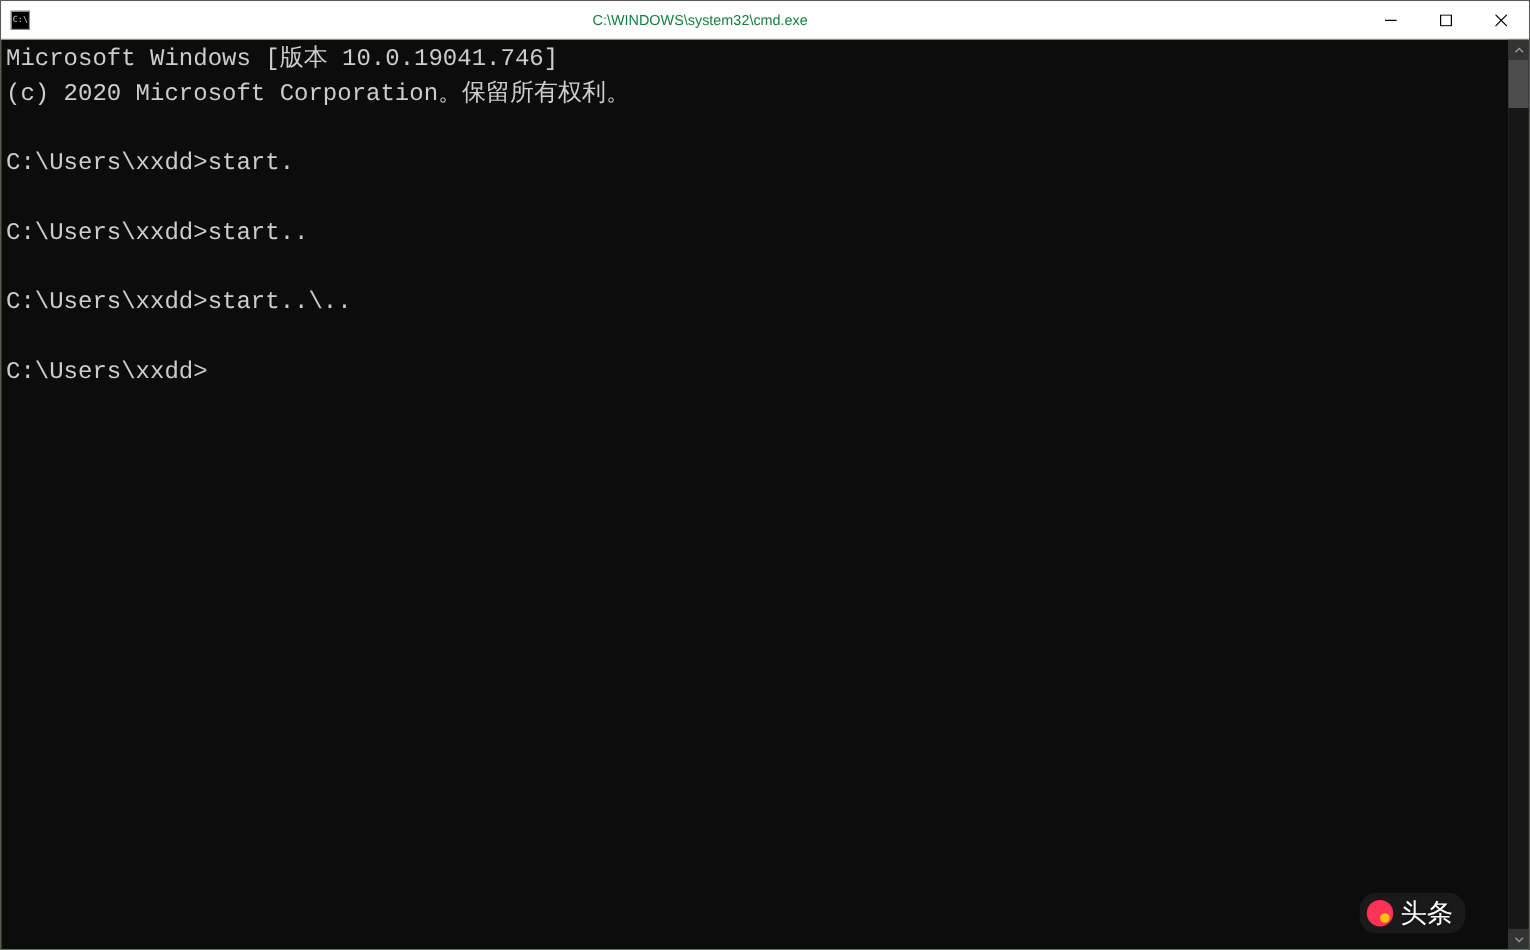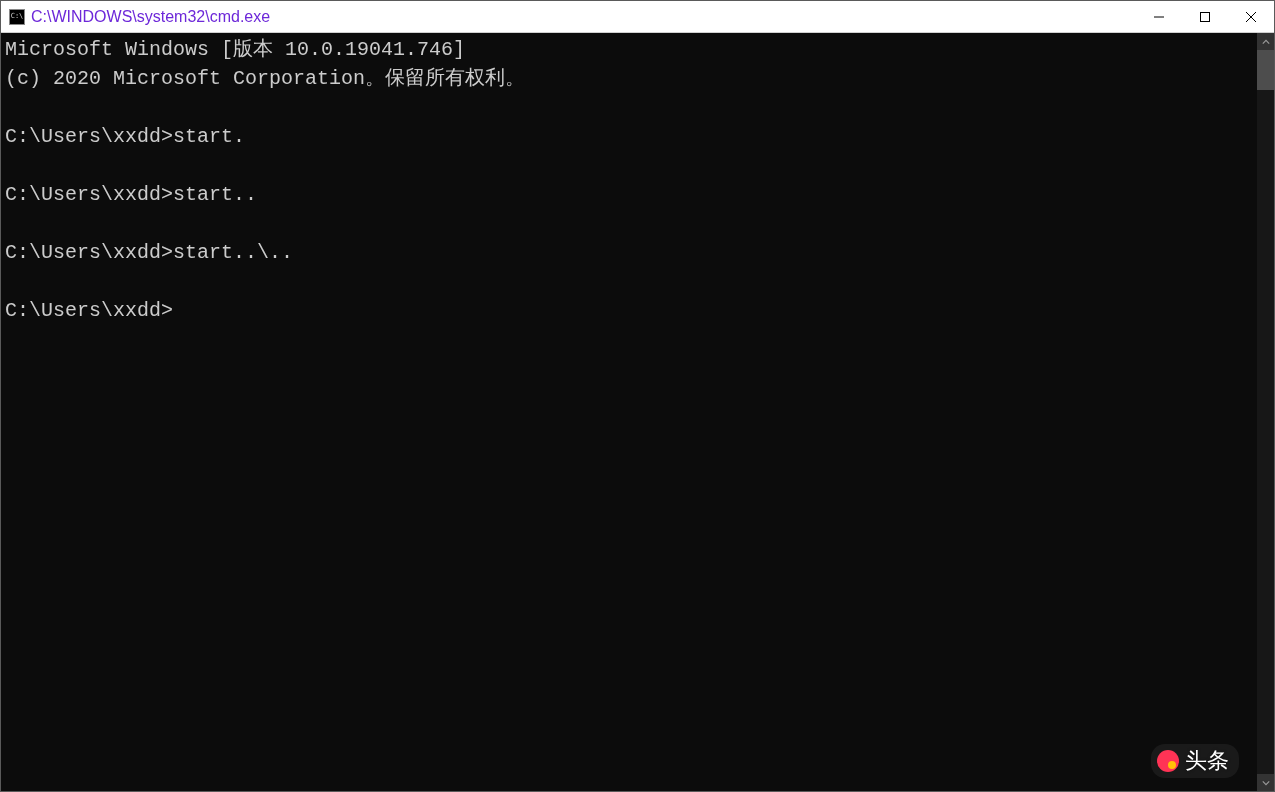--- a/index.html
+++ b/index.html
@@ -41,23 +41,24 @@
       align-items: center;
       justify-content: center;
     }
     .titlebar-icon-inner {
       color: #ccc;
       font-size: 7px;
       font-family: monospace;
       line-height: 1;
     }
     .titlebar-title {
-      font-size: 16px;
-      color: #6d28d9;
-      flex: 1;
+      font-size: 12px;
+      color: #15803d;
+      flex: 1;
+      text-align: center;
     }
     .title-controls {
       display: flex;
       height: 100%;
     }
     .title-btn {
       width: 46px;
       height: 100%;
       display: flex;
       align-items: center;
@@ -111,21 +112,21 @@
     .scroll-thumb {
       position: absolute;
       top: 0;
       left: 0;
       right: 0;
       height: 40px;
       background: #4d4d4d;
     }
     .watermark {
       position: absolute;
-      right: 28px;
+      right: 46px;
       bottom: 14px;
       display: flex;
       align-items: center;
       color: #ffffff;
       font-family: "Microsoft YaHei", sans-serif;
       font-size: 26px;
       font-weight: 500;
       text-shadow: 0 0 3px rgba(0,0,0,0.5);
     }
     .watermark-badge {

